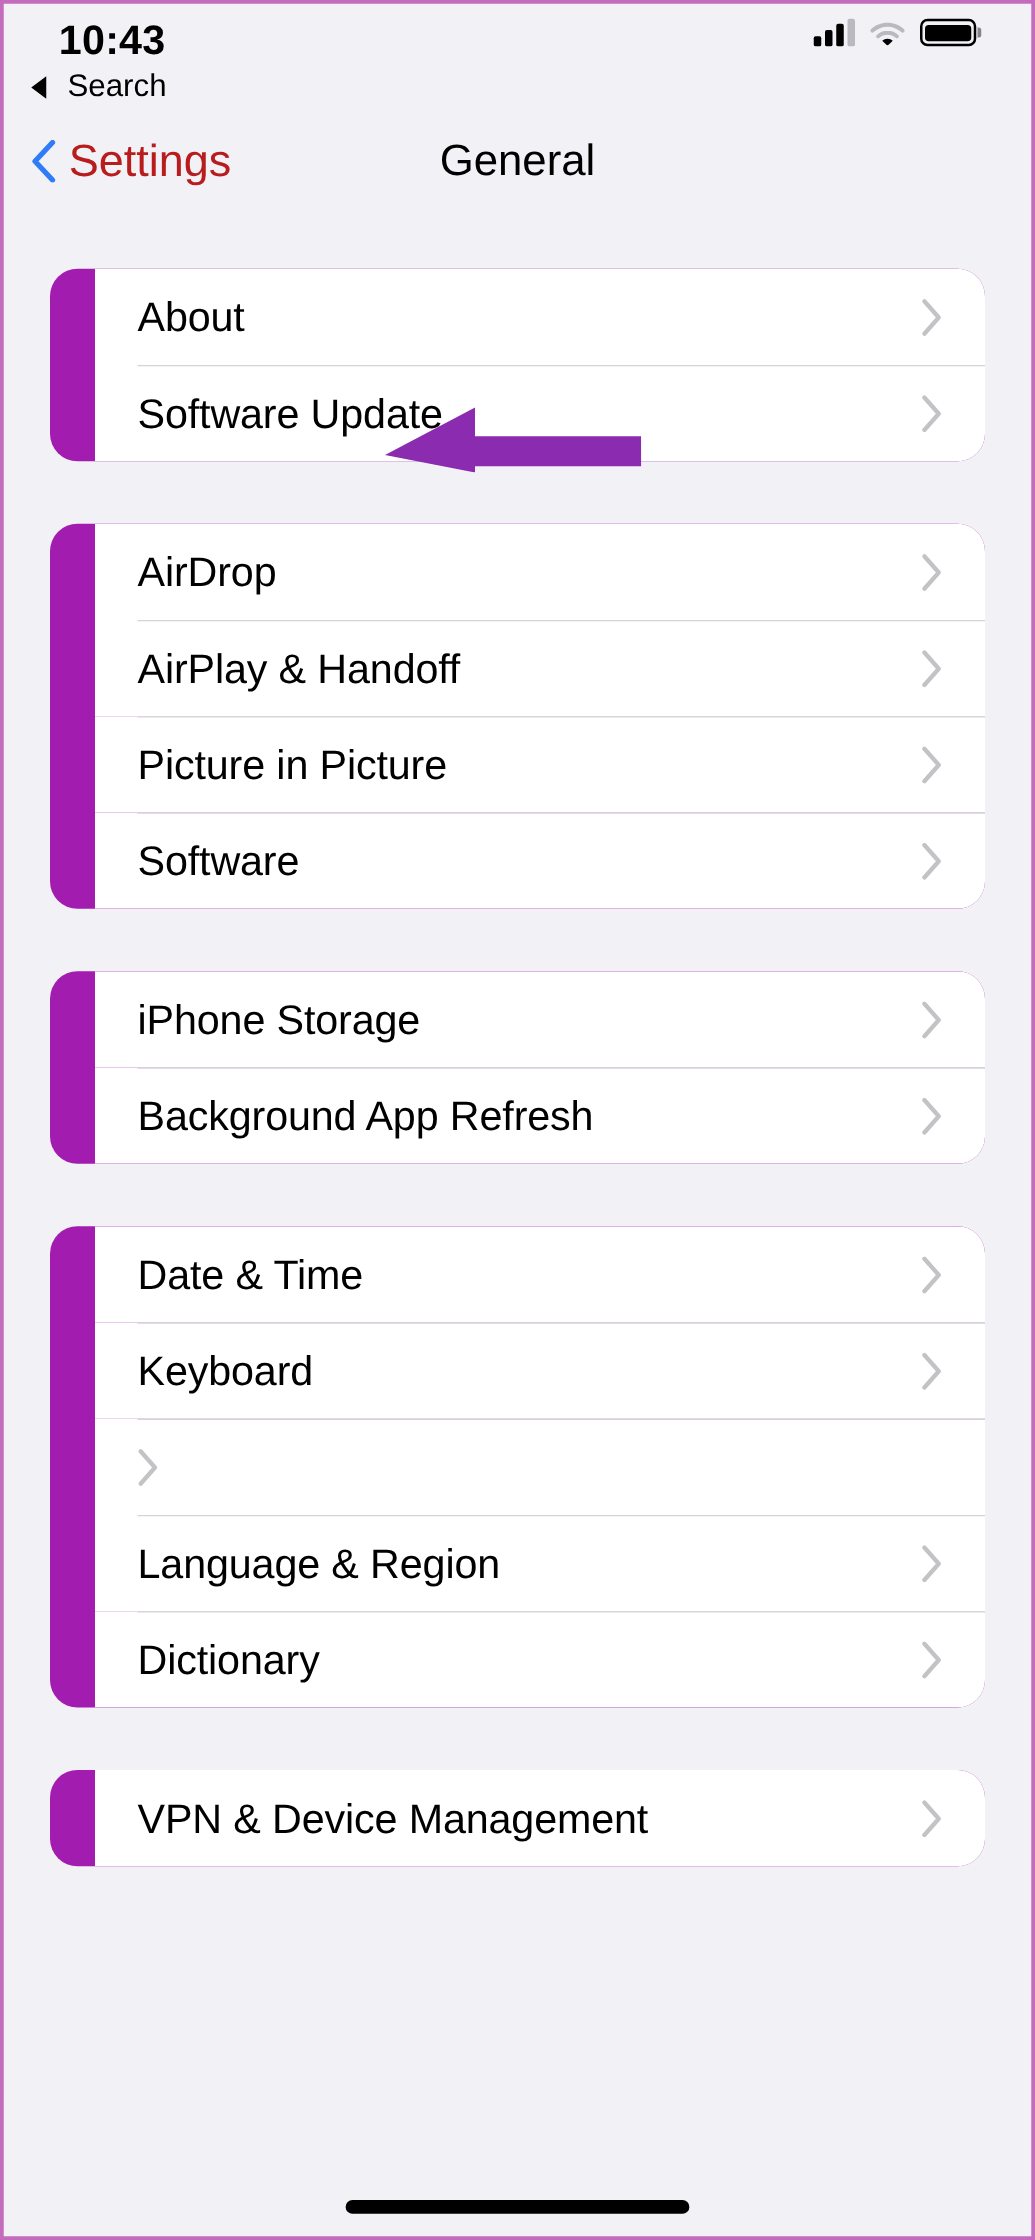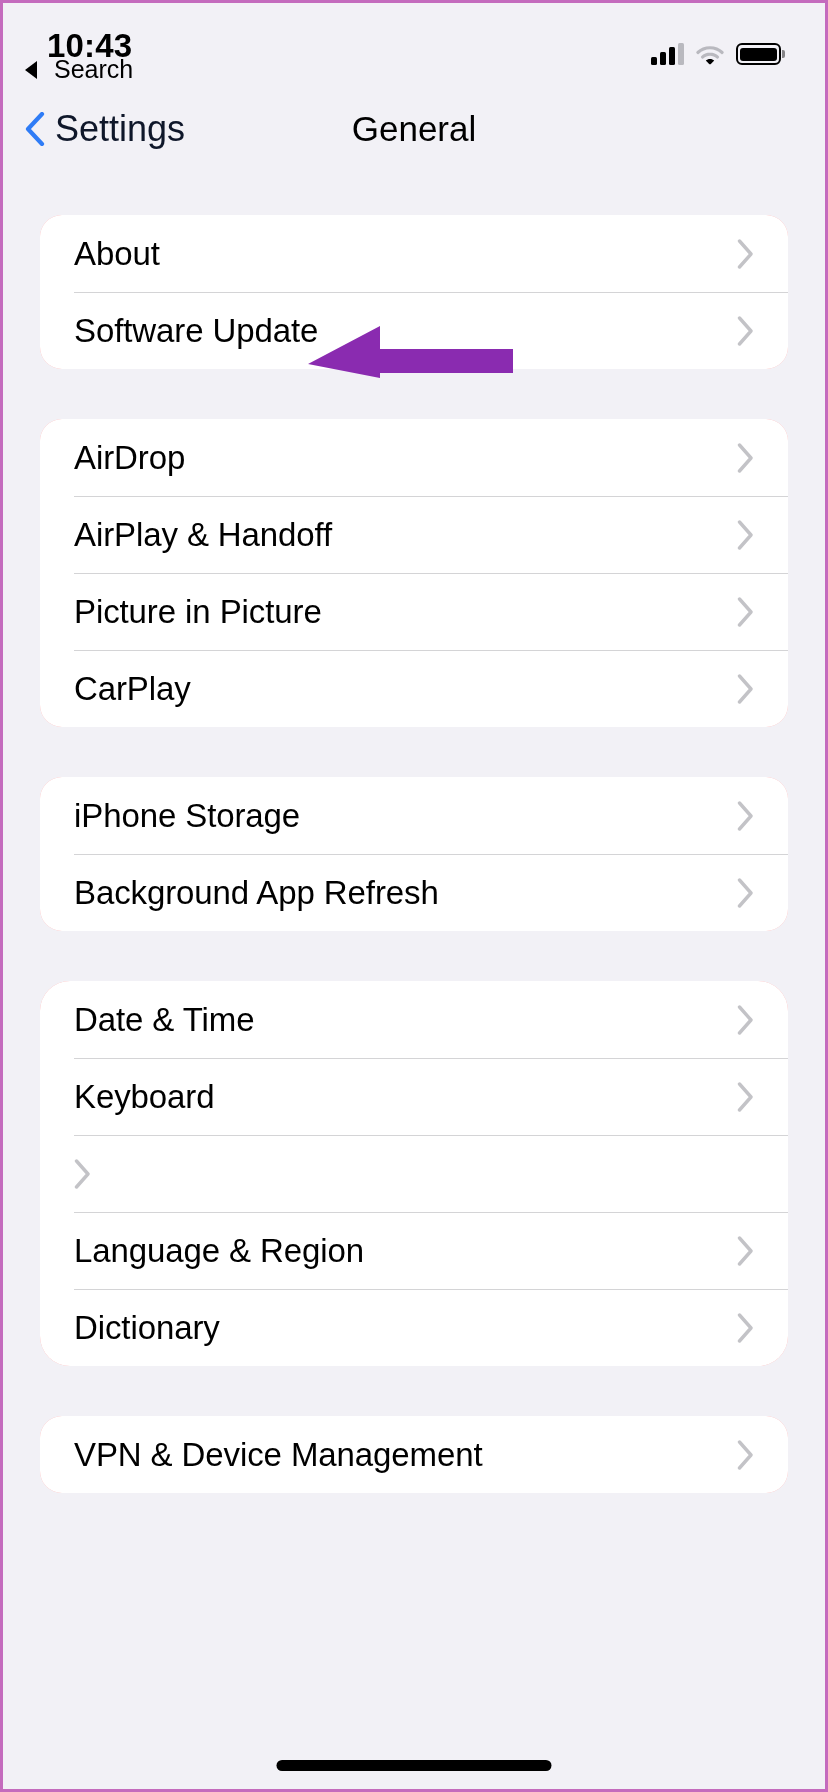--- a/index.html
+++ b/index.html
@@ -21,21 +21,21 @@
     background: #f2f1f6;
     overflow: hidden;
   }
 
   
   .status-bar {
     position: absolute;
     top: 0; left: 0; right: 0;
     height: 62px;
     display: flex;
-    align-items: flex-end;
+    align-items: flex-start;
     justify-content: space-between;
     padding: 0 44px 0 44px;
     box-sizing: border-box;
   }
   .status-time {
     font-size: 33px;
     font-weight: 600;
     color: #000;
     letter-spacing: 0.2px;
     padding-top: 10px;
@@ -120,21 +120,21 @@
     top: 95px; left: 0; right: 0;
     height: 62px;
   }
   .nav-back {
     position: absolute;
     left: 22px;
     top: 0;
     display: flex;
     align-items: center;
     gap: 10px;
-    color: #0f172a;
+    color: #b91c1c;
     font-size: 36px;
     height: 62px;
   }
   .nav-back .chev {
     width: 20px; height: 34px;
     display: block;
   }
   .nav-title {
     position: absolute;
     left: 0; right: 0; top: 0;
@@ -146,24 +146,25 @@
     color: #000;
   }
 
   
   .list-wrap {
     position: absolute;
     top: 180px;
     left: 0; right: 0; bottom: 0;
   }
   .group {
-    background: #fca5a5;
+    background: #a21caf;
     border-radius: 22px;
     margin: 0 37px 50px 37px;
     overflow: hidden;
+    padding-left: 36px;
   }
   .row {
     position: relative;
     height: 77px;
     display: flex;
     align-items: center;
     padding: 0 34px 0 34px;
     box-sizing: border-box;
     background: #ffffff;
   }
@@ -183,21 +184,21 @@
   .row-chevron {
     width: 17px;
     height: 30px;
     flex: none;
   }
 
   
   .group.g1 { margin-top: 32px; }
   .group.g2 { margin-top: 13px; }
   .group.g3 { margin-top: 15px; }
-  .group.g4 { margin-top: 0; border-radius: 30px; }
+  .group.g4 { margin-top: 0; }
   .group.g5 { margin-top: 0; }
 
   
   .annot-arrow {
     position: absolute;
     left: 305px;
     top: 315px;
     width: 205px;
     height: 60px;
     pointer-events: none;
@@ -285,21 +286,21 @@
             <path d="M2.5 2 L14 15 L2.5 28" fill="none" stroke="#c3c3c7" stroke-width="3.4" stroke-linecap="round" stroke-linejoin="round"></path>
           </svg>
       </div>
       <div class="row">
         <span class="row-label">Picture in Picture</span>
         <svg class="row-chevron" viewBox="0 0 17 30">
             <path d="M2.5 2 L14 15 L2.5 28" fill="none" stroke="#c3c3c7" stroke-width="3.4" stroke-linecap="round" stroke-linejoin="round"></path>
           </svg>
       </div>
       <div class="row">
-        <span class="row-label">CarPlay</span>
+        <span class="row-label">Software</span>
         <svg class="row-chevron" viewBox="0 0 17 30">
             <path d="M2.5 2 L14 15 L2.5 28" fill="none" stroke="#c3c3c7" stroke-width="3.4" stroke-linecap="round" stroke-linejoin="round"></path>
           </svg>
       </div>
     </div>
 
     <div class="group g3">
       <div class="row">
         <span class="row-label">iPhone Storage</span>
         <svg class="row-chevron" viewBox="0 0 17 30">

